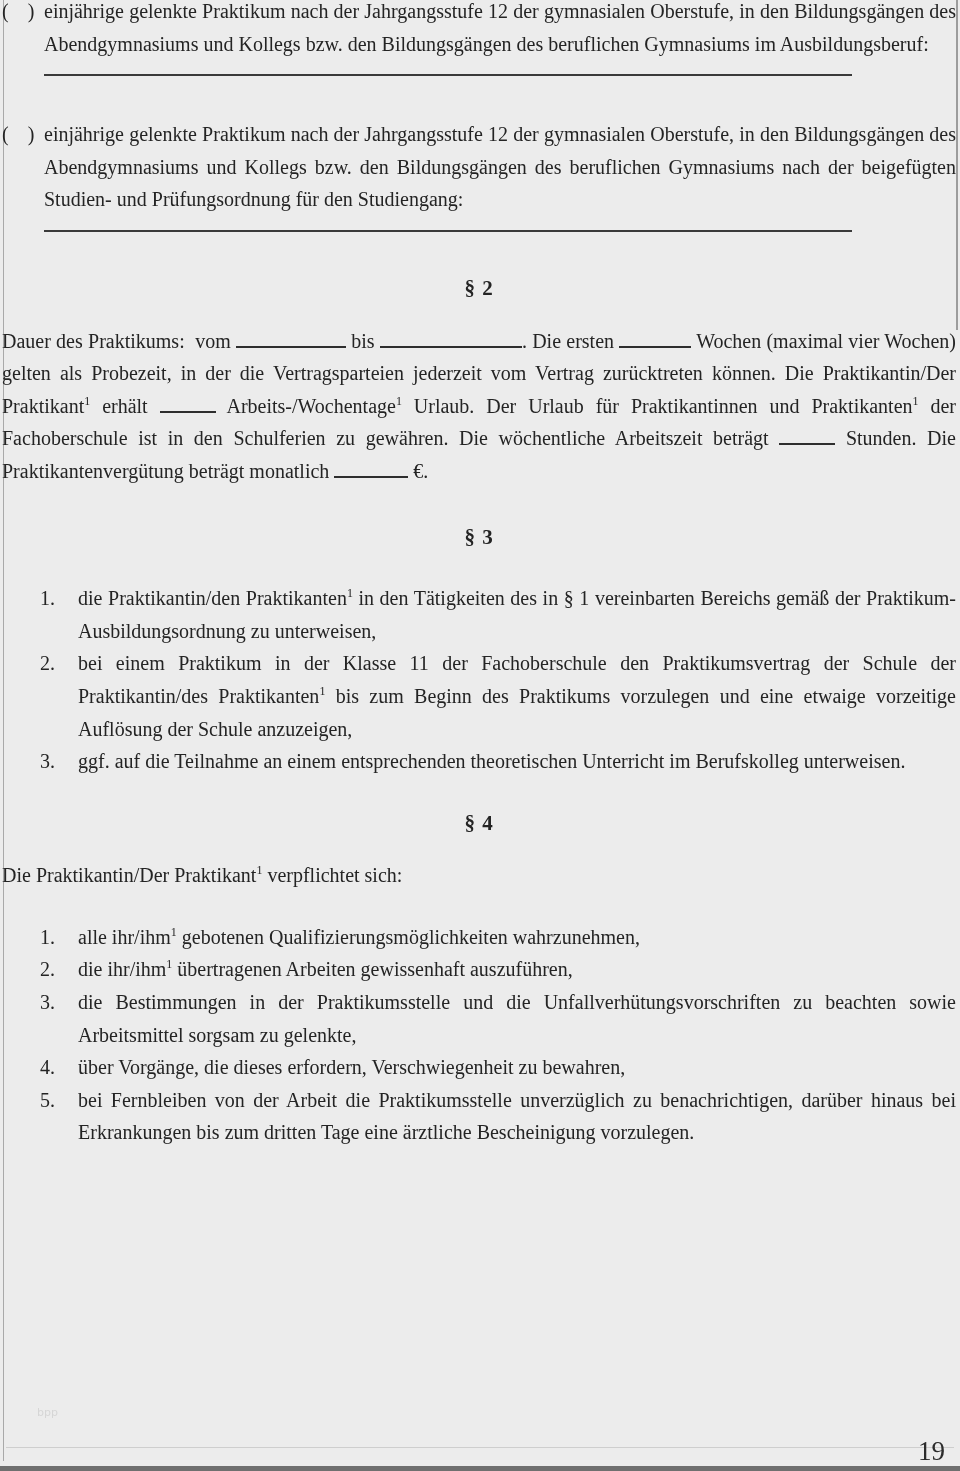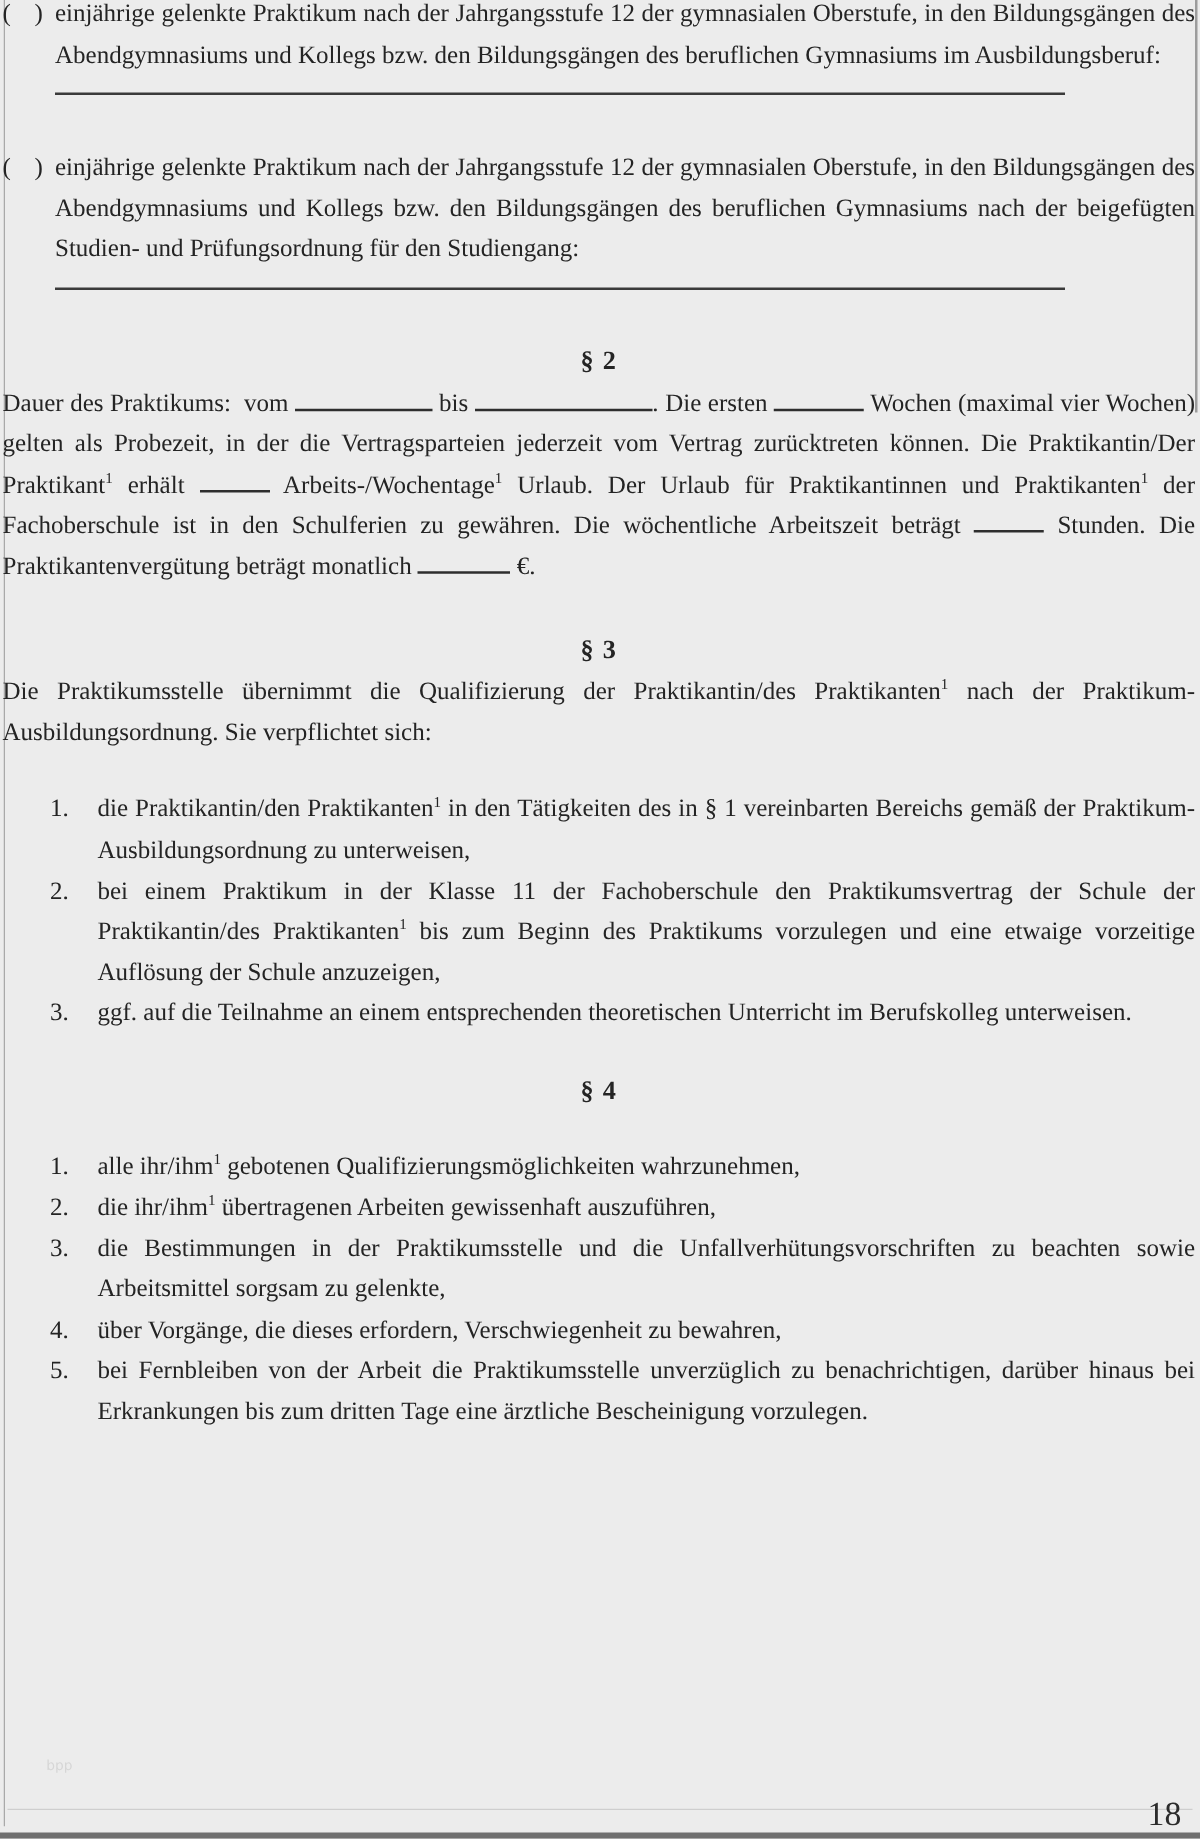--- a/index.html
+++ b/index.html
@@ -13,21 +13,21 @@
   .content { position:relative; padding:0 4px 0 2px; margin-top:-5px; font-size:20px; line-height:32.6px; }
   .just { text-align:justify; }
   .option { position:relative; padding-left:42px; }
   .option .marker { position:absolute; left:0; top:0; letter-spacing:7px; }
   .fill-line { height:2px; background:#3a3a3a; width:808px; margin-top:14px; }
   .mt-opt2 { margin-top:42px; }
   .heading { font-size:21px; font-weight:bold; text-align:center; letter-spacing:1px; }
   .mt-h2 { margin-top:40px; }
   .mt-h3 { margin-top:33px; }
   .mt-h4 { margin-top:29px; }
-  .mt-para { margin-top:2px; }
+  .mt-para { margin-top:20px; }
   .items { list-style:none; margin-top:29px; }
   .item { position:relative; padding-left:76px; }
   .item .num { position:absolute; left:38px; top:0; }
   .blank { display:inline-block; border-bottom:2px solid #2e2e2e; height:14px; }
   sup { font-size:12px; line-height:0; vertical-align:super; }
   .watermark { position:absolute; left:37px; top:1406px; font-size:11px; color:#d6d6d6;
                font-family:"DejaVu Sans","Liberation Sans",sans-serif; }
   .footer-rule { position:absolute; left:6px; right:6px; top:1447px; height:1px; background:#cecece; }
   .page-number { position:absolute; right:15px; top:1436px; font-size:27px; color:#2c2c2c; }
   .bottom-bar { position:absolute; left:0; right:0; bottom:0; height:5px; background:#6f6f6f; }
@@ -50,37 +50,37 @@
     <div class="option mt-opt2">
       <span class="marker">( )</span>
       <p class="just">einjährige gelenkte Praktikum nach der Jahrgangsstufe 12 der gymnasialen Oberstufe, in den Bildungsgängen des Abendgymnasiums und Kollegs bzw. den Bildungsgängen des berufli­chen Gymnasiums nach der beigefügten Studien- und Prüfungsordnung für den Studien­gang:</p>
       <div class="fill-line"></div>
     </div>
 
     <h2 class="heading mt-h2">§ 2</h2>
     <p class="just mt-para">Dauer des Praktikums:&nbsp; vom <span class="blank" style="width: 110px;"></span> bis <span class="blank" style="width: 142px;"></span>. Die ersten <span class="blank" style="width: 72px;"></span> Wochen (ma­ximal vier Wochen) gelten als Probezeit, in der die Vertragsparteien jederzeit vom Vertrag zu­rücktreten können. Die Praktikantin/Der Praktikant<sup>1</sup> erhält <span class="blank" style="width: 56px;"></span> Arbeits-/Wochentage<sup>1</sup> Urlaub. Der Urlaub für Praktikantinnen und Praktikanten<sup>1</sup> der Fachoberschule ist in den Schulferien zu gewähren. Die wöchentliche Arbeitszeit beträgt <span class="blank" style="width: 56px;"></span> Stunden. Die Praktikantenvergütung be­trägt monatlich <span class="blank" style="width: 74px;"></span> €.</p>
 
     <h2 class="heading mt-h3">§ 3</h2>
-    <p class="just mt-para">Die Praktikumsstelle übernimmt die Qualifizierung der Praktikantin/des Praktikanten<sup>1</sup> nach der Praktikum-Ausbildungsordnung. Sie verpflichtet sich:</p>
     <ol class="items">
       <li class="item">
         <span class="num">1.</span>
         <p class="just">die Praktikantin/den Praktikanten<sup>1</sup> in den Tätigkeiten des in § 1 vereinbarten Bereichs gemäß der Praktikum-Ausbildungsordnung zu unterweisen,</p>
       </li>
       <li class="item">
         <span class="num">2.</span>
         <p class="just">bei einem Praktikum in der Klasse 11 der Fachoberschule den Praktikumsvertrag der Schule der Praktikantin/des Praktikanten<sup>1</sup> bis zum Beginn des Praktikums vorzulegen und eine etwaige vorzeitige Auflösung der Schule anzuzeigen,</p>
       </li>
       <li class="item">
         <span class="num">3.</span>
         <p class="just">ggf. auf die Teilnahme an einem entsprechenden theoretischen Unterricht im Berufskol­leg unterweisen.</p>
       </li>
     </ol>
 
     <h2 class="heading mt-h4">§ 4</h2>
+    <p class="just mt-para">Die Praktikantin/Der Praktikant<sup>1</sup> verpflichtet sich:</p>
     <ol class="items">
       <li class="item">
         <span class="num">1.</span>
         <p class="just">alle ihr/ihm<sup>1</sup> gebotenen Qualifizierungsmöglichkeiten wahrzunehmen,</p>
       </li>
       <li class="item">
         <span class="num">2.</span>
         <p class="just">die ihr/ihm<sup>1</sup> übertragenen Arbeiten gewissenhaft auszuführen,</p>
       </li>
       <li class="item">
@@ -93,15 +93,15 @@
       </li>
       <li class="item">
         <span class="num">5.</span>
         <p class="just">bei Fernbleiben von der Arbeit die Praktikumsstelle unverzüglich zu benachrichtigen, darüber hinaus bei Erkrankungen bis zum dritten Tage eine ärztliche Bescheinigung vor­zulegen.</p>
       </li>
     </ol>
   </div>
 
   <div class="watermark">bpp</div>
   <div class="footer-rule"></div>
-  <div class="page-number">18</div>
+  <div class="page-number">19</div>
   <div class="bottom-bar"></div>
 </div>
 
 </body></html>

